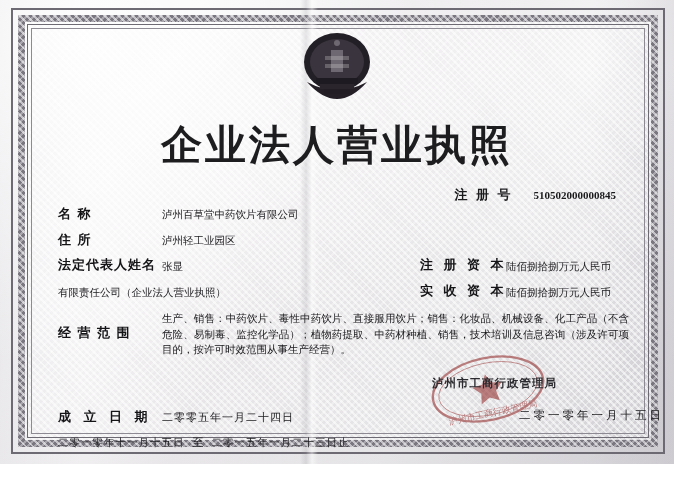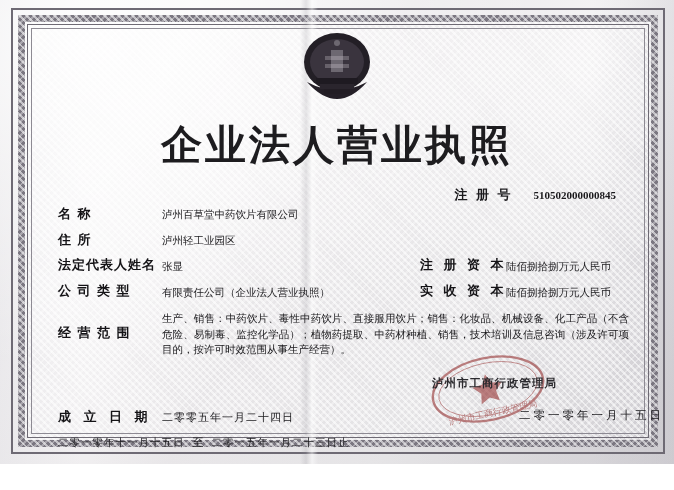--- a/index.html
+++ b/index.html
@@ -294,21 +294,20 @@
         <div class="val">张显</div>
       </div>
       <div class="col-right">
         <div class="lbl-r">注 册 资 本</div>
         <div class="val-r">陆佰捌拾捌万元人民币</div>
       </div>
     </div>
 
     <div class="row row-2col">
       <div class="col-left">
-        <div class="lbl">公 司 类 型</div>
         <div class="val">有限责任公司（企业法人营业执照）</div>
       </div>
       <div class="col-right">
         <div class="lbl-r">实 收 资 本</div>
         <div class="val-r">陆佰捌拾捌万元人民币</div>
       </div>
     </div>
 
     <div class="row">
       <div class="lbl">经 营 范 围</div>

